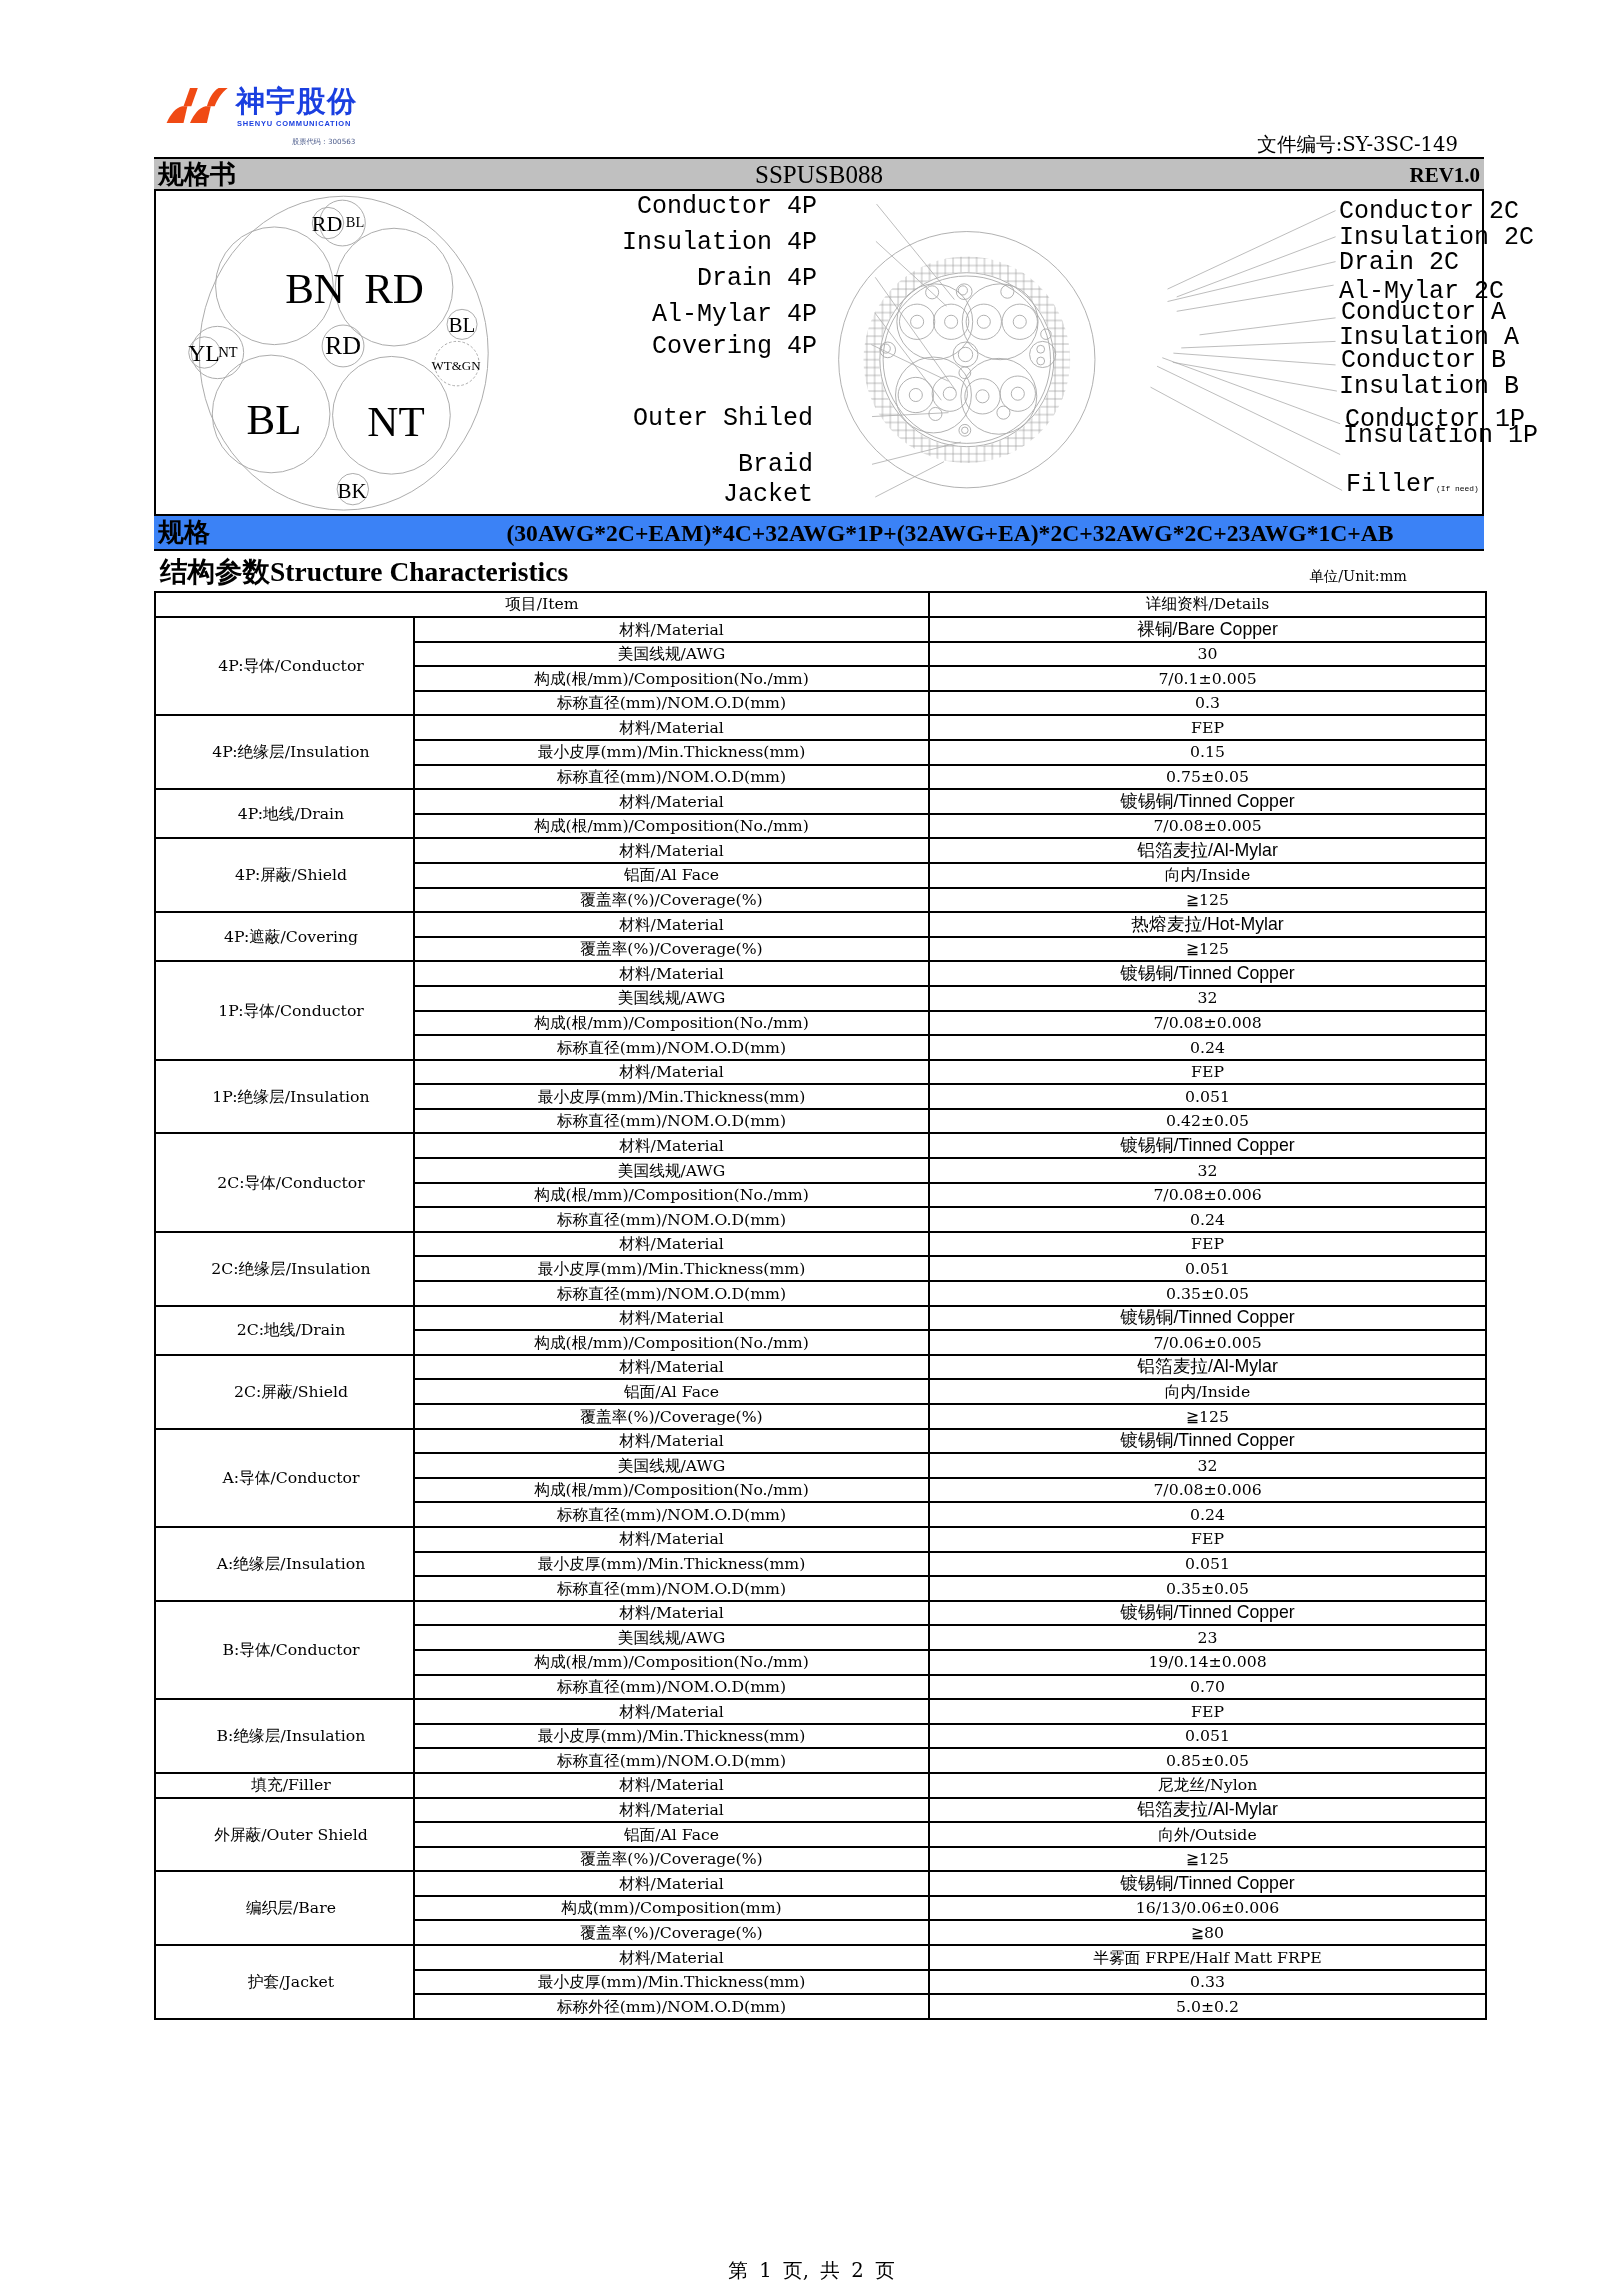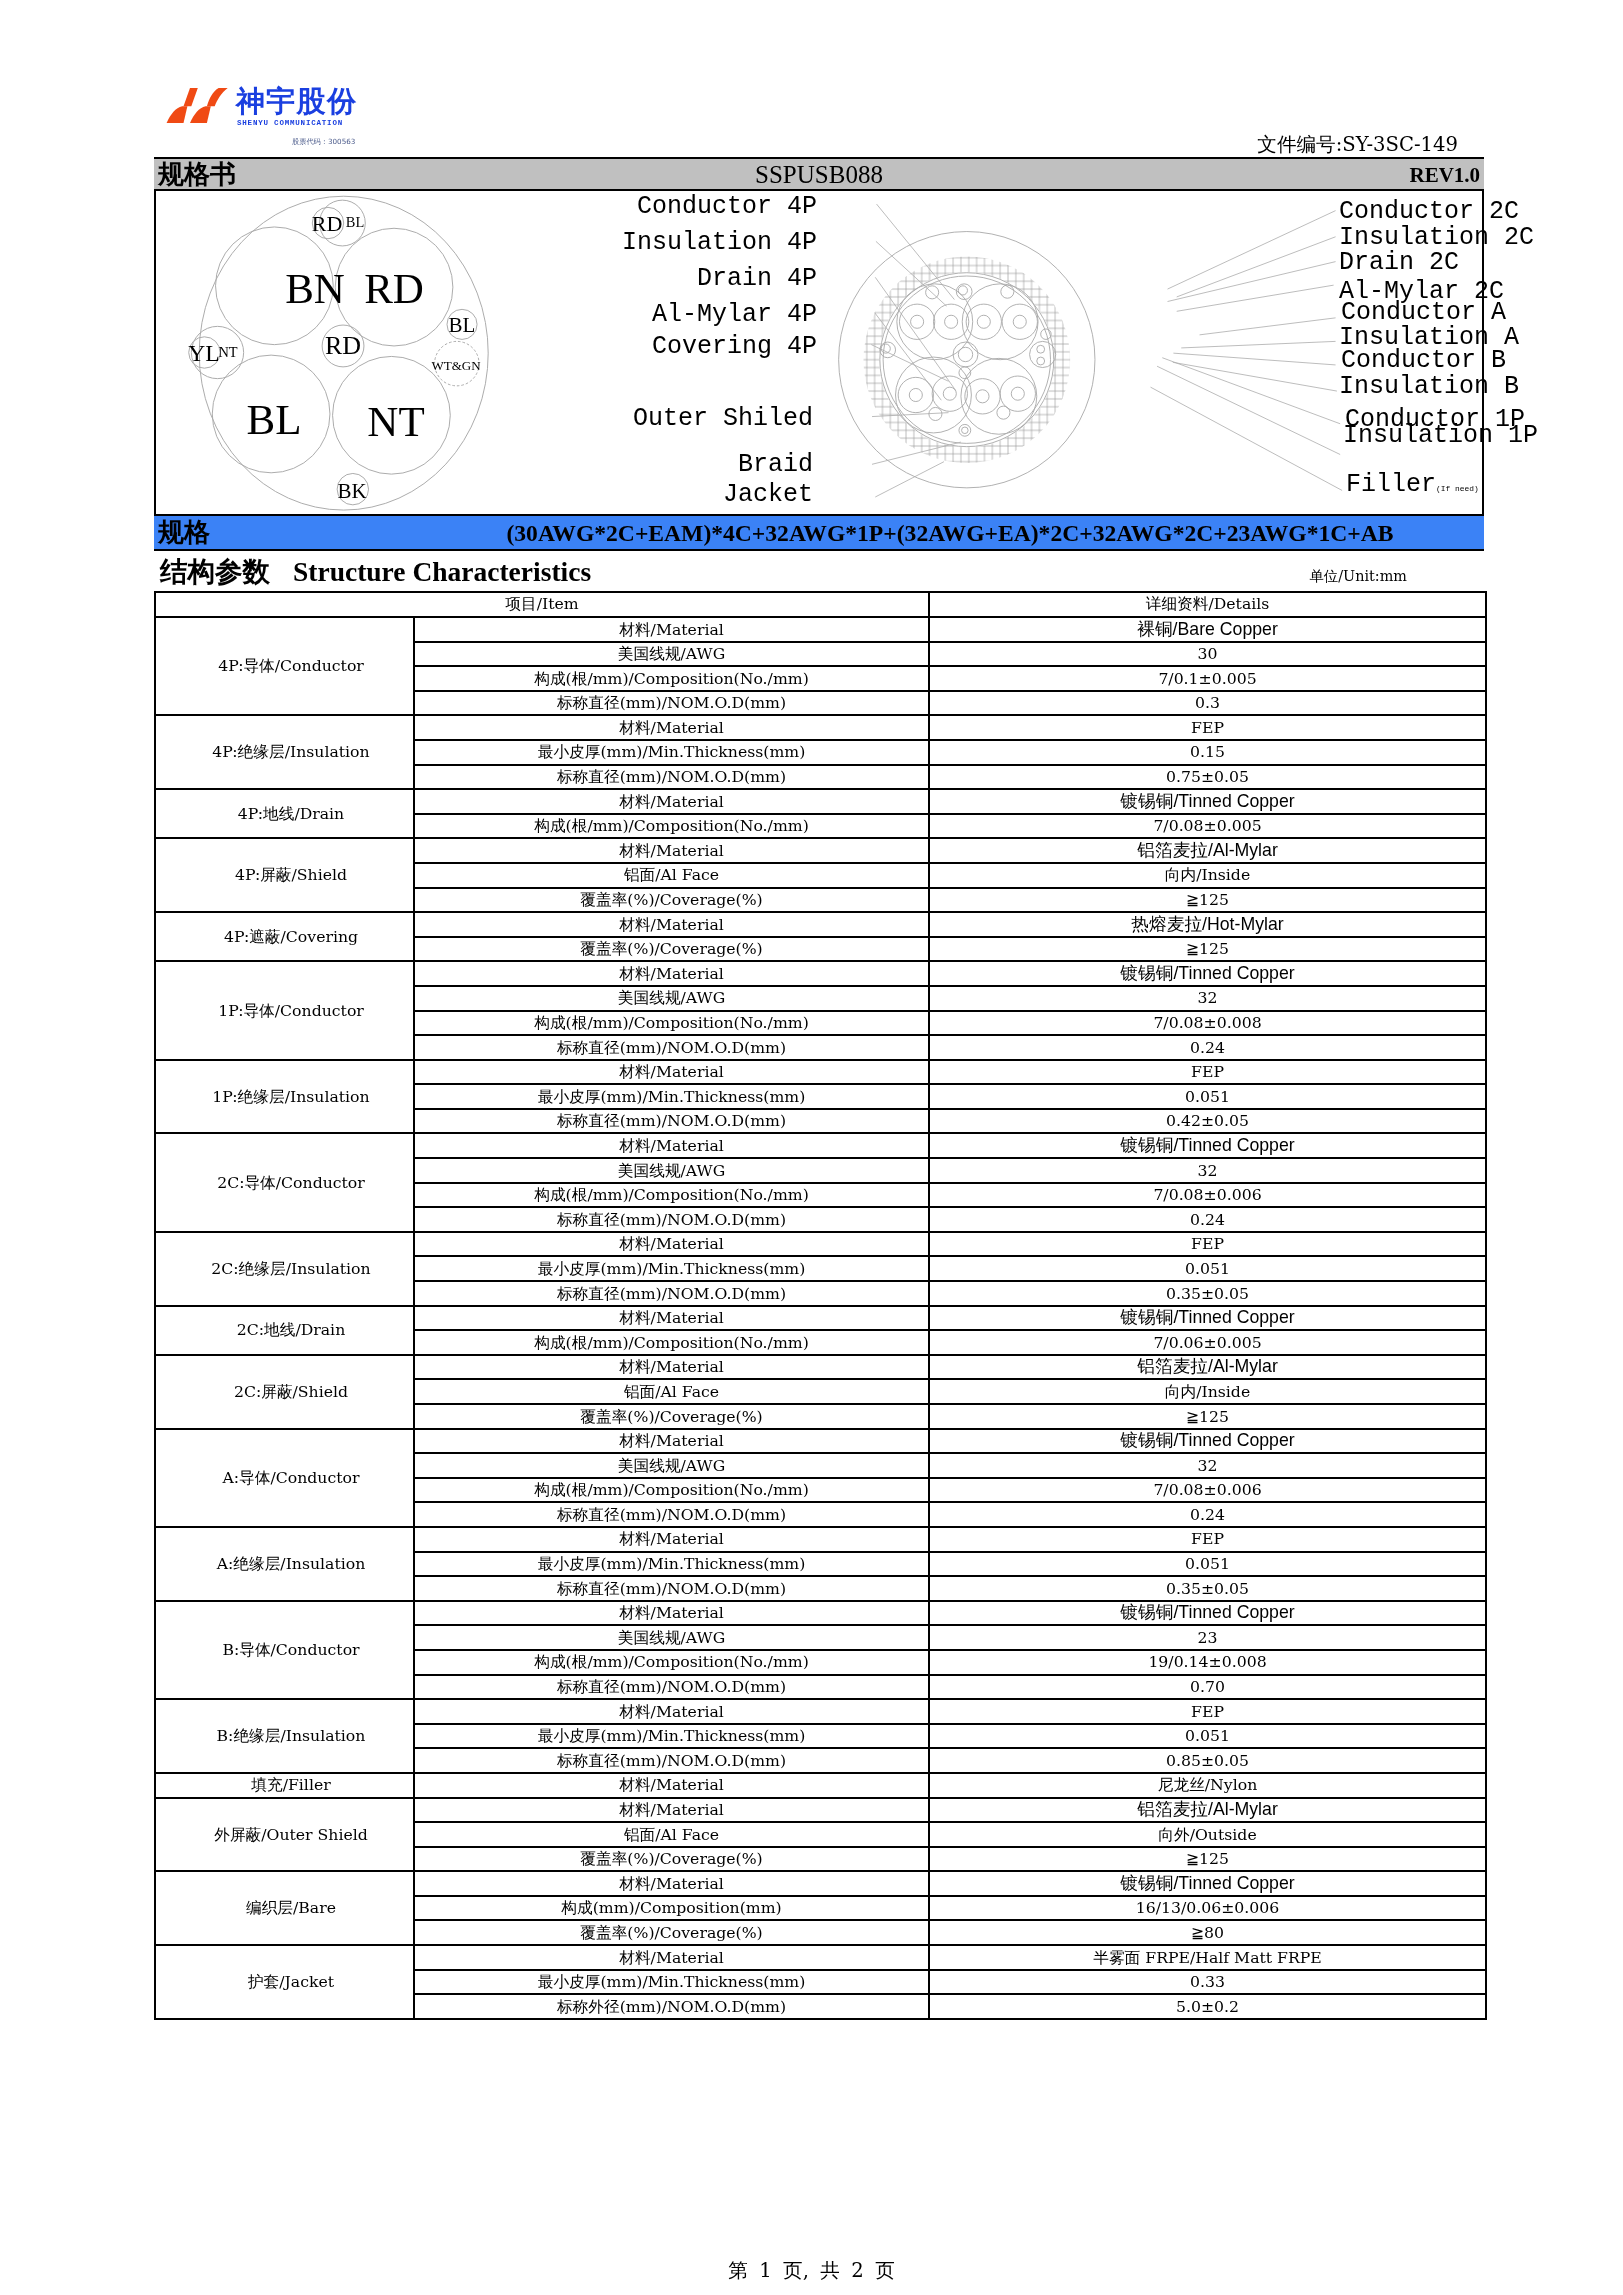--- a/index.html
+++ b/index.html
@@ -5,21 +5,21 @@
   html, body { margin: 0; padding: 0; background: #ffffff; }
   body { width: 1623px; height: 2295px; position: relative; overflow: hidden;
          font-family: "DejaVu Serif", "Liberation Serif", serif; color: #000; }
   .abs { position: absolute; }
 
   
   .logo { left: 164px; top: 85px; width: 223px; height: 65px; }
   .logo-mark { position: absolute; left: 0; top: 0; width: 65px; height: 41px; }
   .logo-cn { position: absolute; left: 72px; top: 1.3px; font-family: "DejaVu Sans", sans-serif;
              font-weight: bold; font-size: 29px; color: #1a3fe0; letter-spacing: 1.3px; line-height: 31px; }
-  .logo-en { position: absolute; left: 73px; top: 34px; font-family: Liberation Mono, monospace;
+  .logo-en { position: absolute; left: 73px; top: 34px; font-family: Liberation Sans, sans-serif;
              font-weight: bold; font-size: 7.5px; color: #1a3fe0; letter-spacing: 0.8px; }
   .logo-stock { position: absolute; left: 128px; top: 52px; font-family: "DejaVu Sans", sans-serif;
                 font-size: 7.2px; color: #4a5a8a; }
 
   .doc-no { right: 165px; top: 131px; font-size: 19.6px; font-family: "DejaVu Serif", serif; }
 
   
   .title-bar { left: 154px; top: 157px; width: 1330px; height: 34px; background: #c0c0c0;
                border-top: 2.6px solid #000; border-bottom: 2.6px solid #000; box-sizing: border-box; }
   .title-bar .t-left { position: absolute; left: 3.9px; top: 1.3px; font-size: 26px; font-family: "DejaVu Sans", sans-serif; font-weight: bold; line-height: 29px; }
@@ -35,21 +35,21 @@
   .clabel { position: absolute; font-family: "Liberation Serif", serif; white-space: nowrap; transform: translate(-50%, -50%); }
 
   
   .spec-bar { left: 154px; top: 514px; width: 1330px; height: 37px; background: #3b82f6;
               border-top: 2.6px solid #000; border-bottom: 2.6px solid #000; box-sizing: border-box; }
   .spec-bar .s-left { position: absolute; left: 3.9px; top: 1.3px; font-size: 26px; font-weight: bold; font-family: "DejaVu Sans", sans-serif; line-height: 30px; }
   .spec-bar .s-val { position: absolute; left: 288px; right: 26px; top: 2.6px; text-align: center; font-size: 23.6px; font-weight: bold; font-family: "Liberation Serif", serif; line-height: 29px; }
 
   .struct-title { left: 160px; top: 555px; font-size: 27.5px; font-weight: bold; line-height: 33px; }
   .struct-title .cn { font-family: "DejaVu Sans", sans-serif; }
-  .struct-title .en { font-family: "Liberation Serif", serif; margin-left: 23px; }
+  .struct-title .en { font-family: "Liberation Serif", serif; margin-left: 0; }
   .unit { right: 216px; top: 567px; font-size: 14.4px; font-family: "DejaVu Serif", serif; }
 
   
   table.spec { position: absolute; left: 154px; top: 591px; width: 1331px; border-collapse: collapse;
                table-layout: fixed; font-family: "DejaVu Serif", "Liberation Serif", serif; font-size: 15.7px; }
   table.spec td, table.spec th { border: 2px solid #000; text-align: center; padding: 0; font-weight: normal; white-space: nowrap; overflow: hidden; }
   table.spec th { height: 23px; text-align: center; }
   table.spec td { height: 22.6px; line-height: 19.6px; }
   table.spec td.grp { vertical-align: middle; padding-left: 13px; }
   .sans { font-family: "Liberation Sans", "DejaVu Sans", sans-serif; font-size: 17.7px; }

